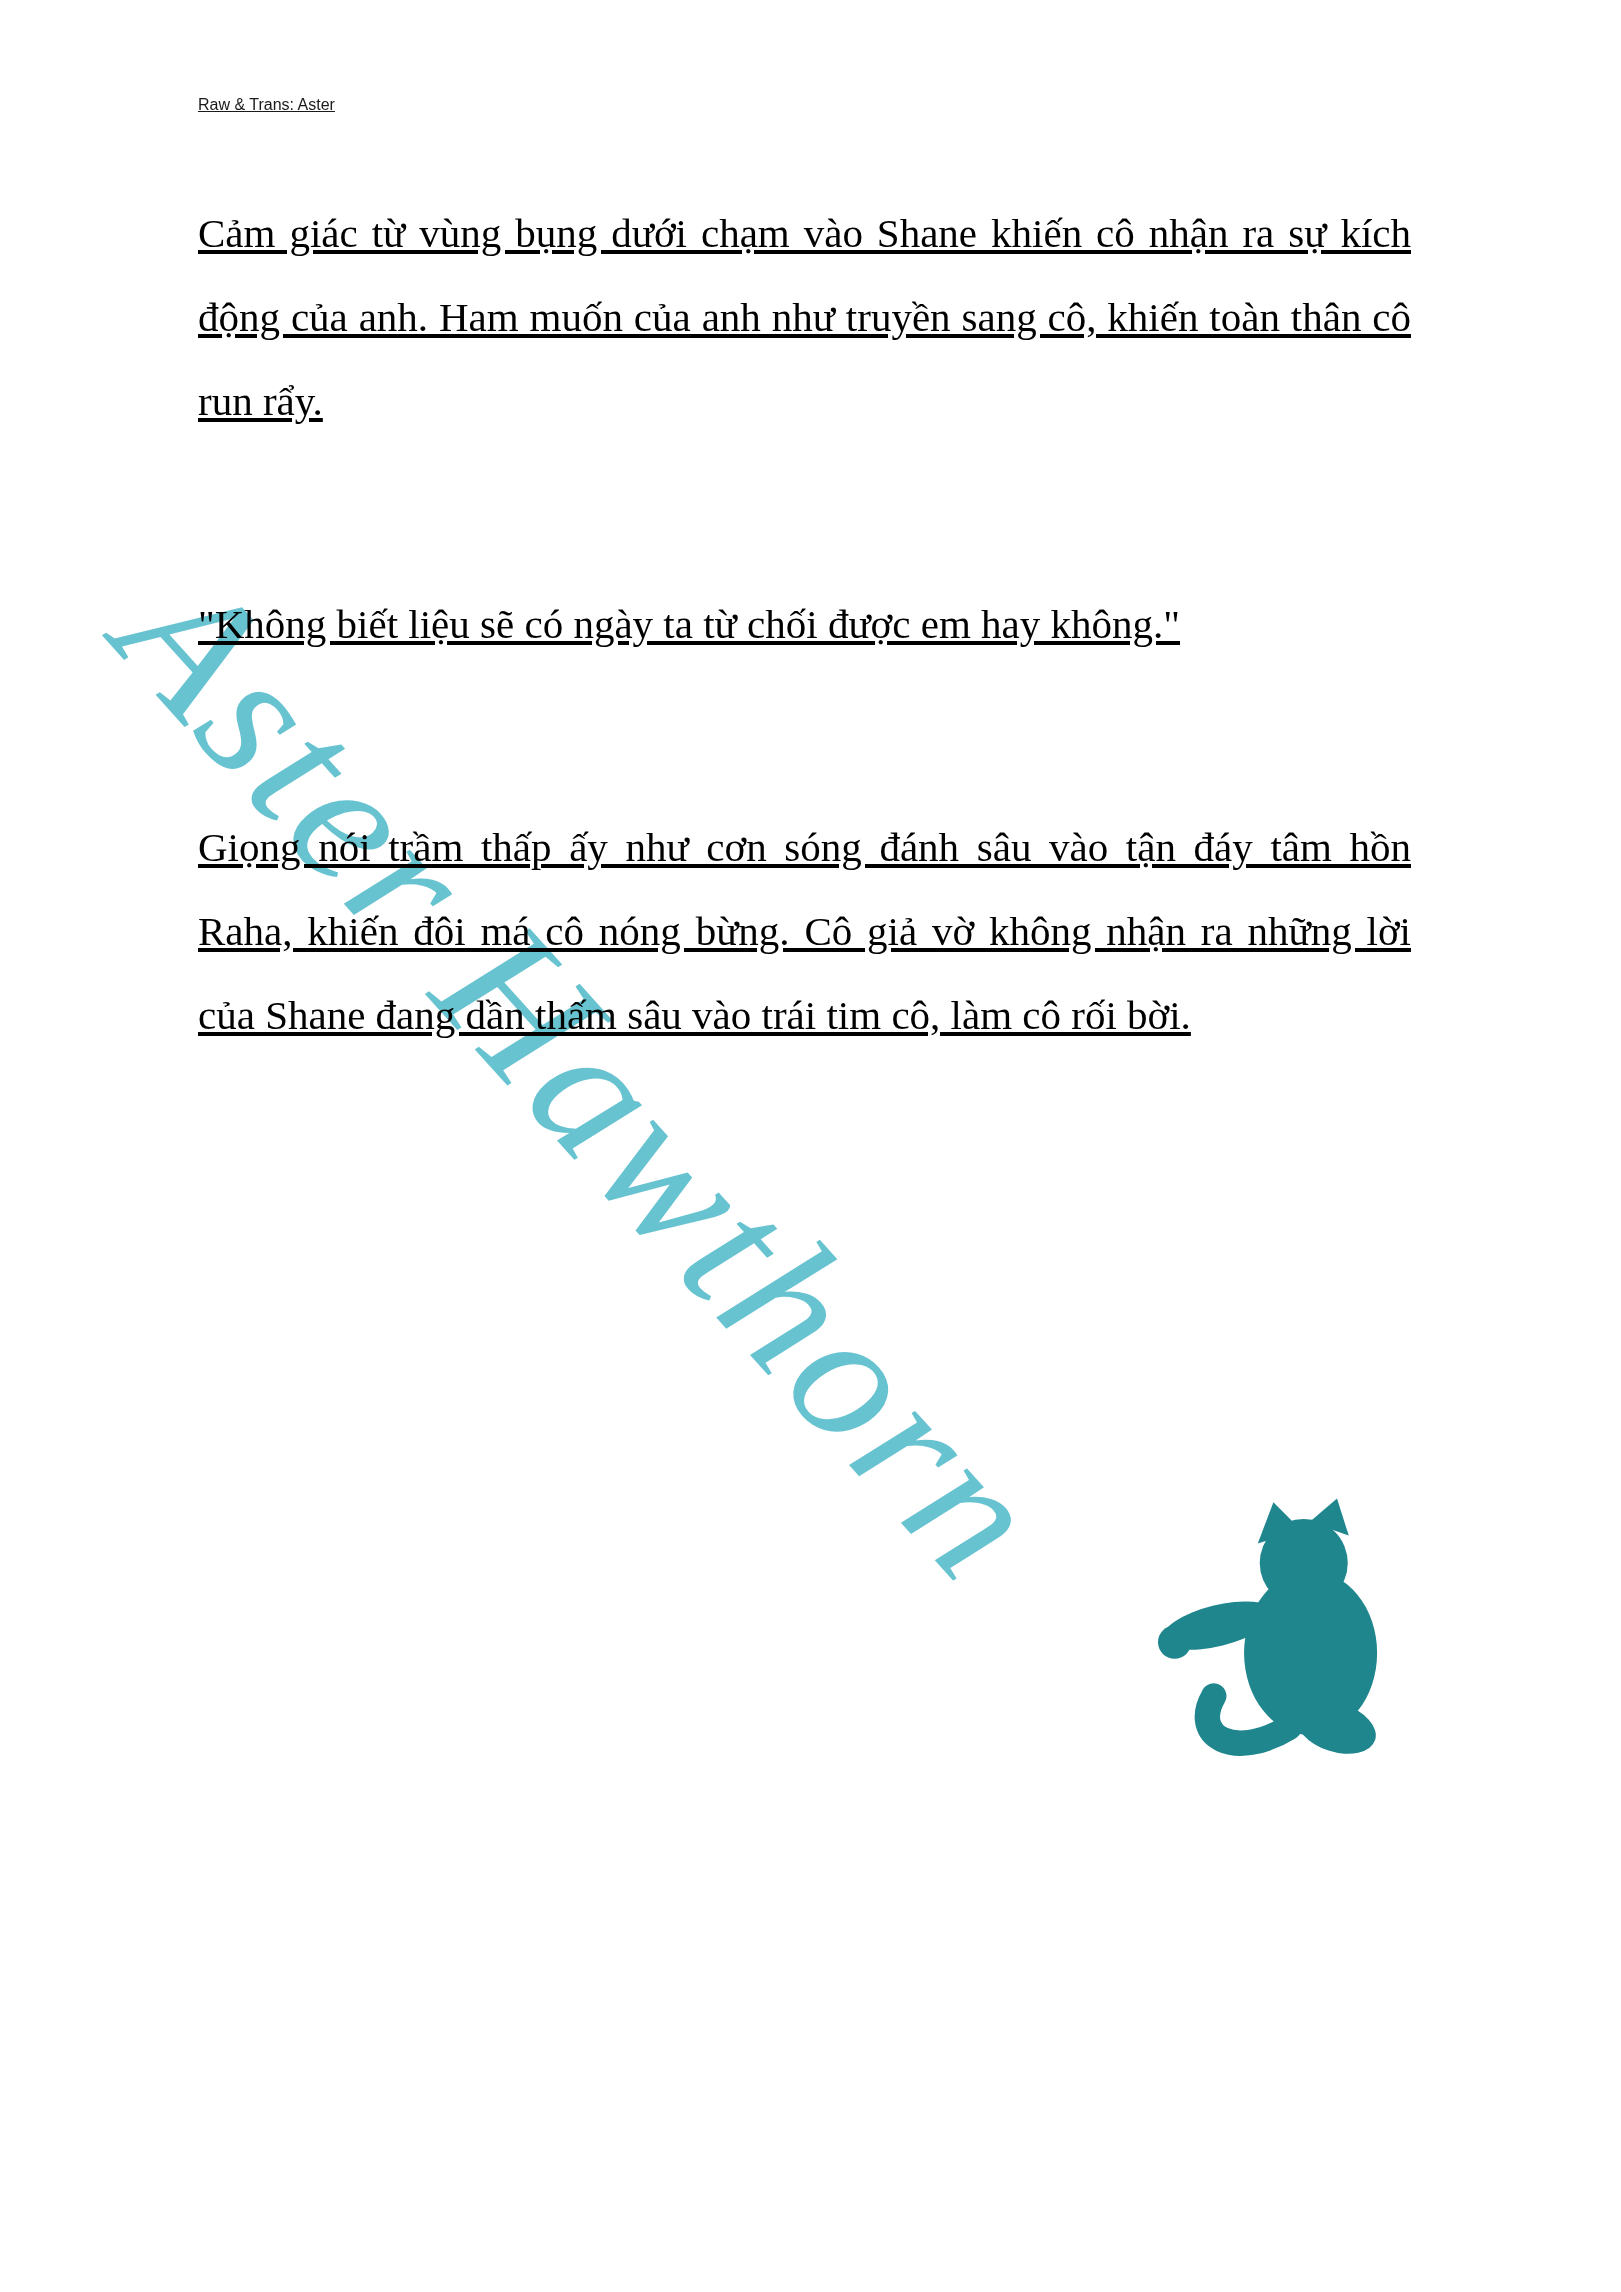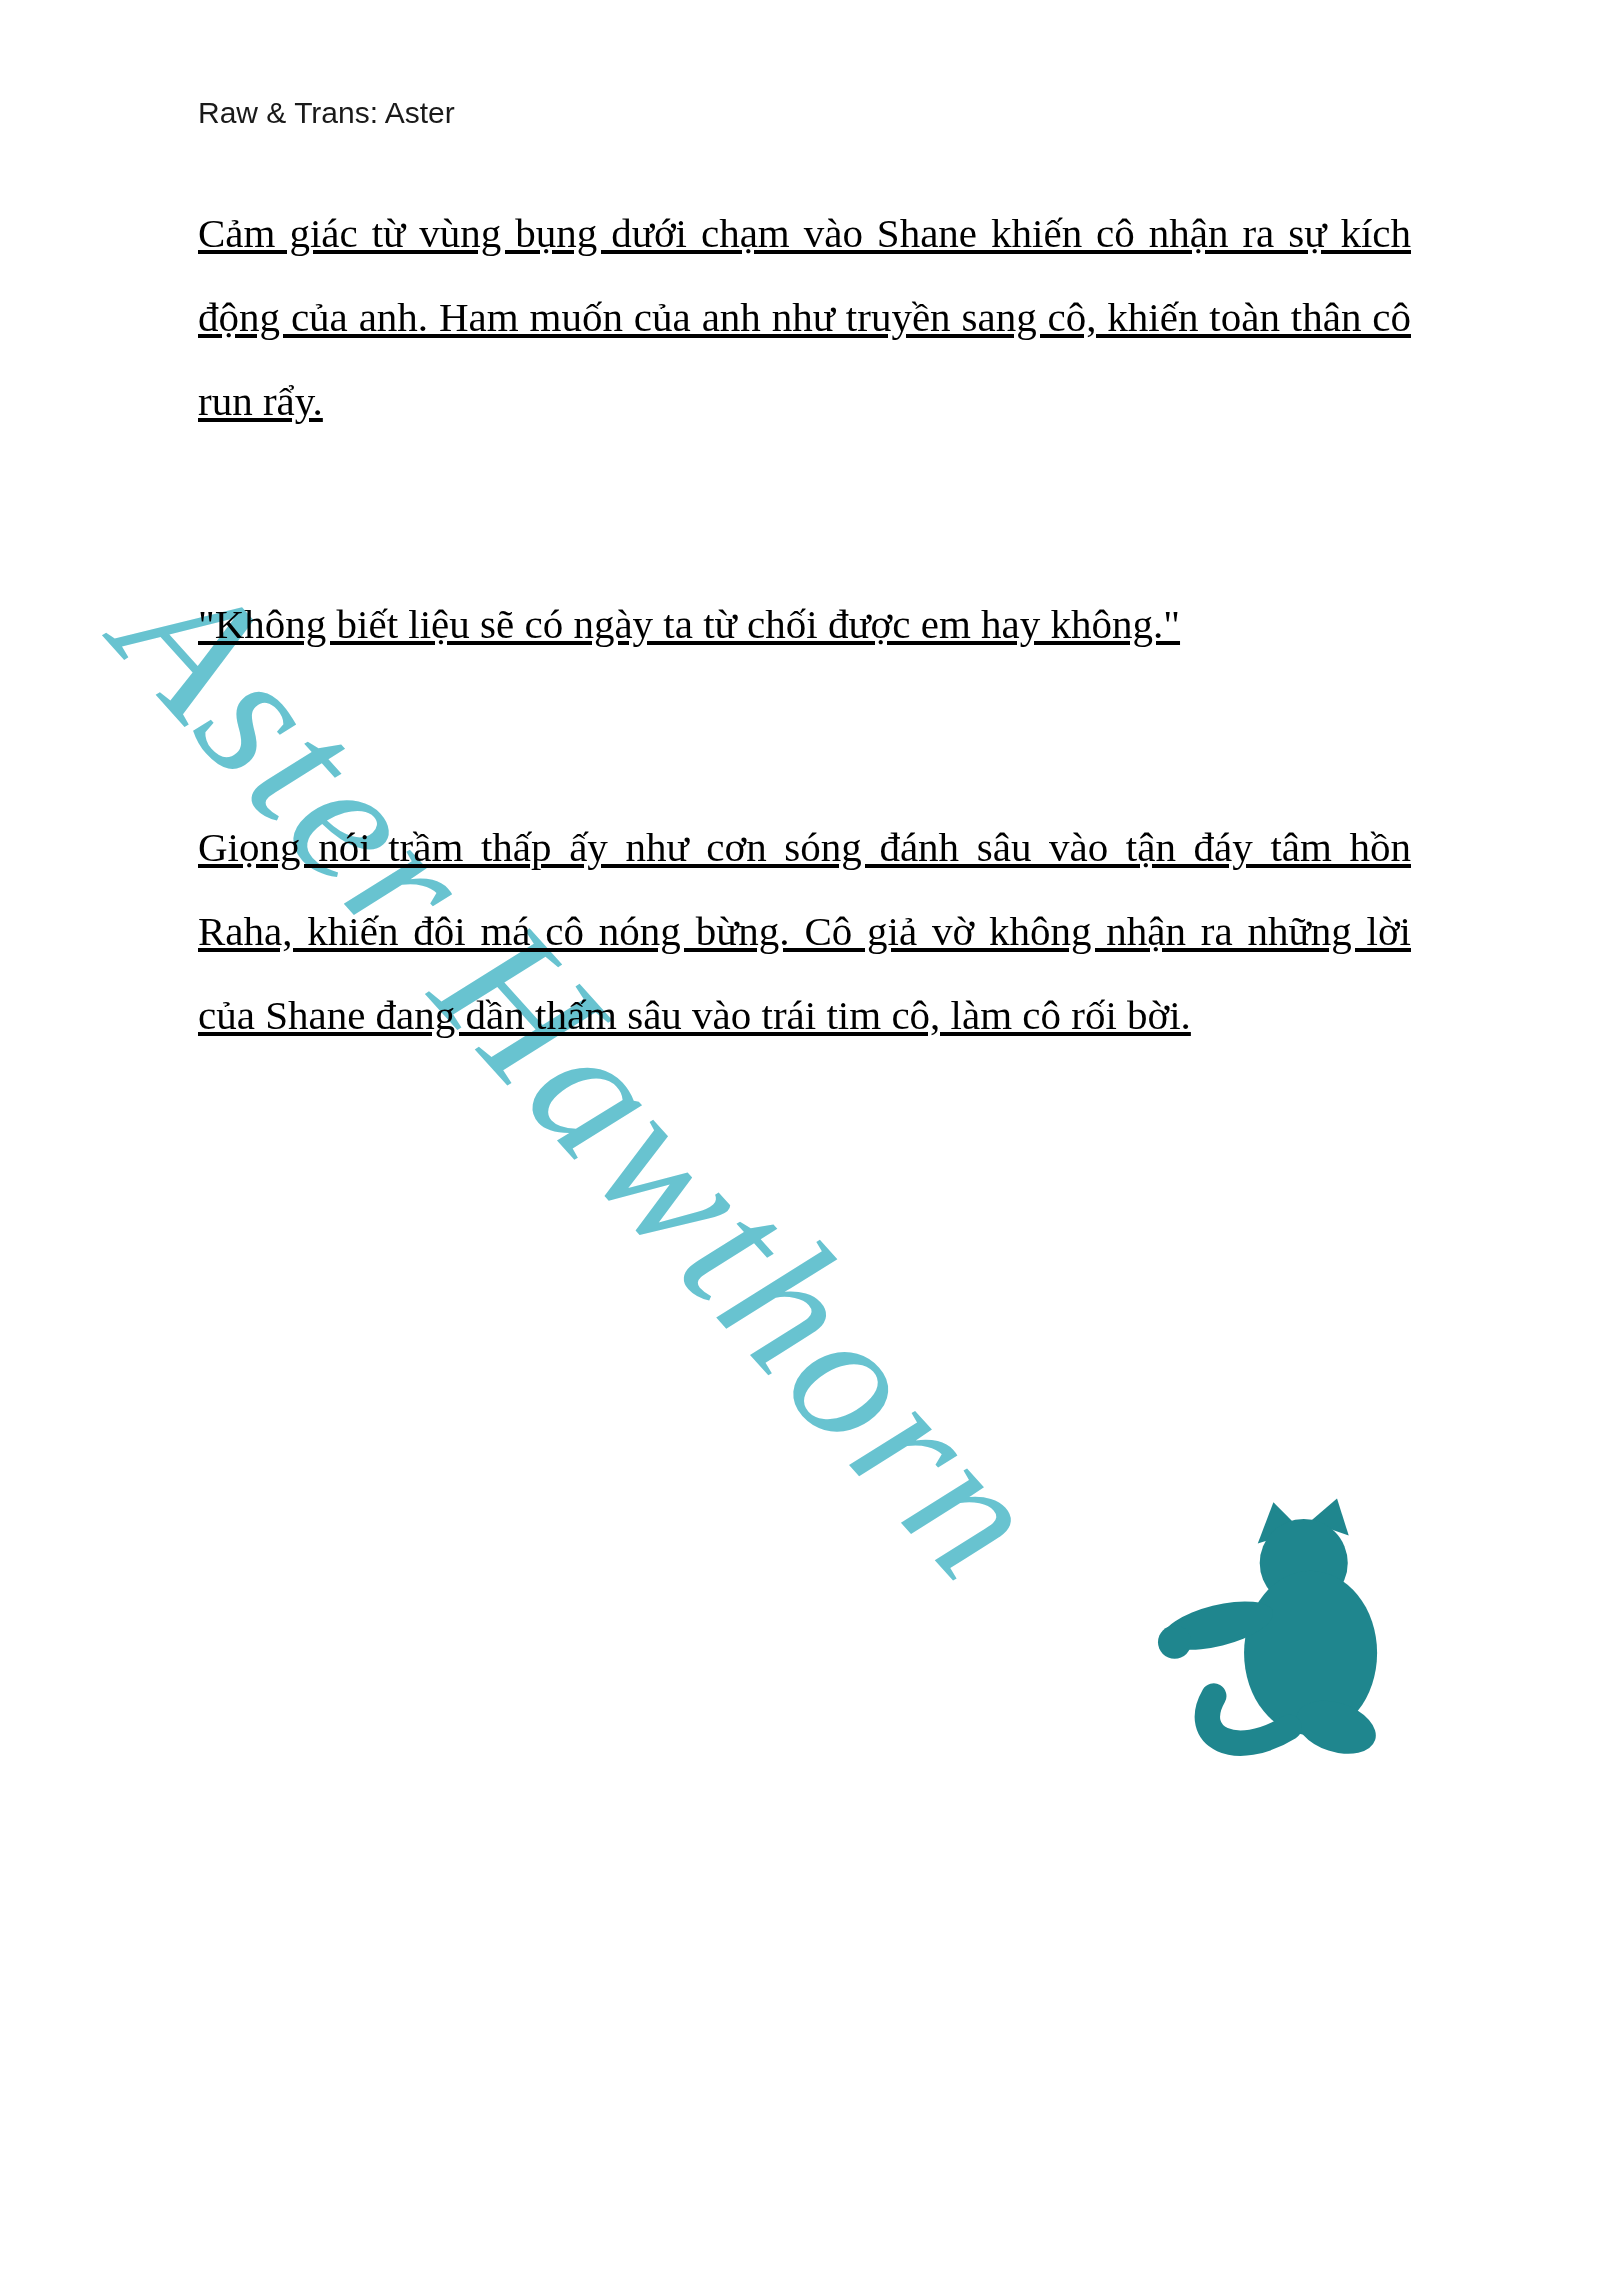--- a/index.html
+++ b/index.html
@@ -13,23 +13,24 @@
     height: 2293px;
     background: #ffffff;
     overflow: hidden;
     font-family: "Liberation Serif", serif;
   }
   .credits-header {
     position: absolute;
     left: 198px;
     top: 96px;
     font-family: "Liberation Sans", sans-serif;
-    font-size: 30px;
+    font-size: 16px;
     color: #1a1a1a;
     z-index: 3;
+    text-decoration: underline;
   }
   .body-text {
     position: absolute;
     left: 198px;
     top: 191px;
     width: 1213px;
     font-size: 41px;
     line-height: 84px;
     color: #000000;
     text-align: justify;

